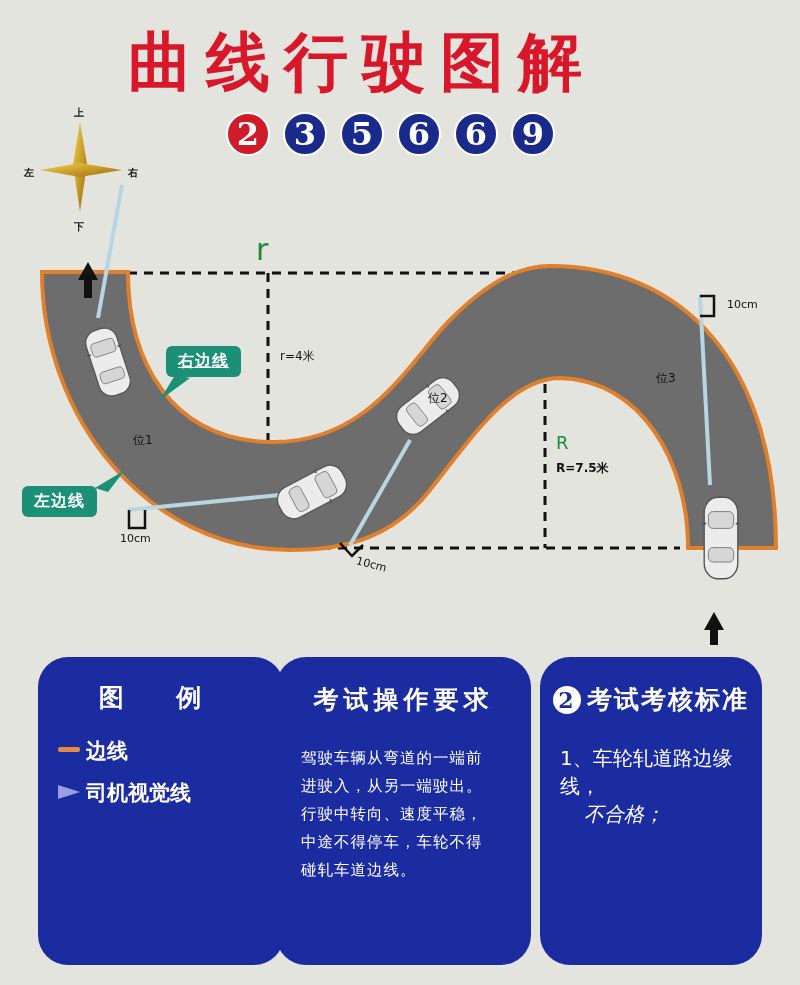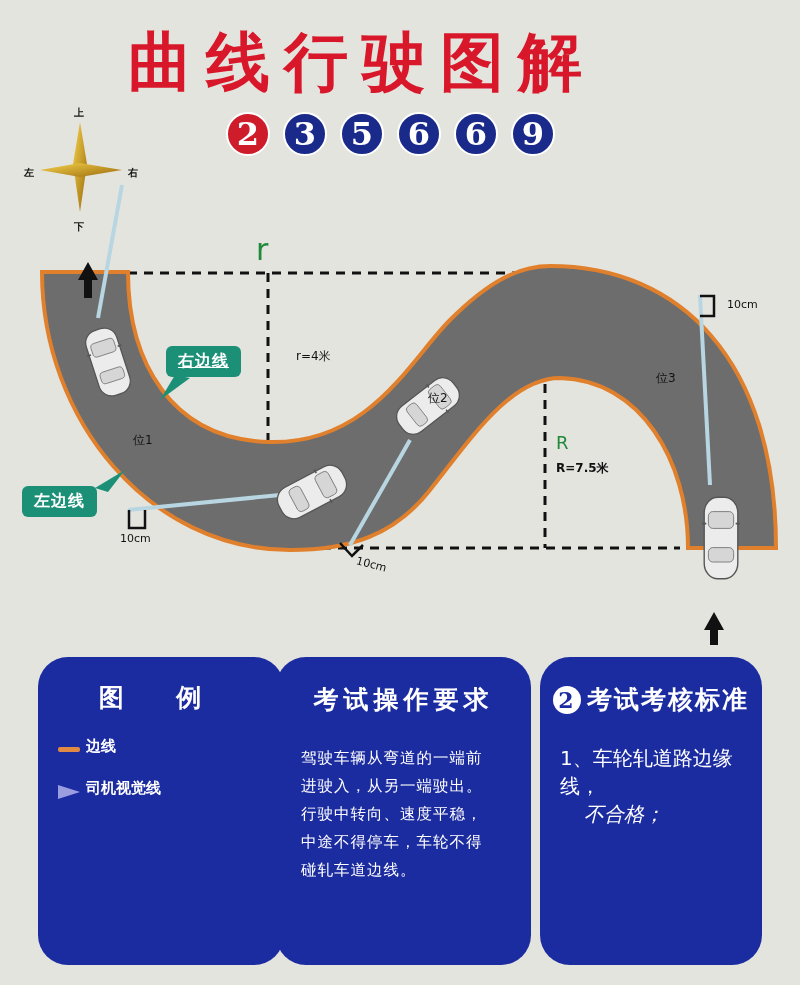--- a/index.html
+++ b/index.html
@@ -7,21 +7,21 @@
   .title{position:absolute;left:0;width:724px;top:22px;text-align:center;font-size:64px;font-weight:bold;color:#d8182a;letter-spacing:14px;line-height:80px;}
   .badges{position:absolute;top:112px;left:226px;display:flex;gap:13px;}
   .badge{width:44px;height:44px;border-radius:50%;display:flex;align-items:center;justify-content:center;color:#fff;font-family:"DejaVu Serif","Liberation Serif",serif;font-weight:bold;font-size:32px;border:2px solid #fff;box-sizing:border-box;}
   .badge.red{background:#cf1c2a;}
   .badge.blue{background:#1a2a8a;}
   svg.diagram{position:absolute;left:0;top:0;}
   .box{position:absolute;top:657px;height:308px;background:#1b2ba0;border-radius:30px;color:#fff;}
   .box h3{margin:0;text-align:center;font-size:25px;font-weight:bold;color:#fff;}
   .legend{left:38px;width:246px;}
   .legend h3{margin-top:24px;letter-spacing:22px;}
-  .legend .item{position:absolute;left:48px;font-size:15px;font-weight:bold;display:flex;align-items:center;justify-content:center;}
+  .legend .item{position:absolute;left:48px;font-size:21px;font-weight:bold;display:flex;align-items:center;justify-content:center;}
   .legend .sw-line{position:absolute;left:-28px;width:22px;height:5px;background:#e08a43;border-radius:2px;top:10px;}
   .legend .sw-tri{position:absolute;left:-28px;top:6px;width:0;height:0;border-top:7px solid transparent;border-bottom:7px solid transparent;border-left:22px solid #9a9ee0;}
   .req{left:276px;width:255px;}
   .req h3{margin-top:26px;letter-spacing:5px;}
   .req p{margin:28px 0 0 25px;width:190px;font-size:15.5px;line-height:28px;letter-spacing:1px;}
   .std{left:540px;width:222px;}
   .std h3{margin-top:26px;display:flex;align-items:center;justify-content:center;letter-spacing:2px;}
   .std .num{display:inline-flex;width:28px;height:28px;border-radius:50%;background:#fff;color:#1b2ba0;align-items:center;justify-content:center;font-family:"DejaVu Serif",serif;font-size:22px;margin-right:6px;}
   .std ol{list-style:none;margin:28px 0 0 20px;padding:0;font-size:20px;line-height:28px;}
   .std li .sub{display:block;padding-left:24px;font-style:italic;}
@@ -109,21 +109,21 @@
   <path d="M175,375 L160,400 L190,378 Z" fill="#1b9077"></path>
   <path d="M95,488 L125,470 L108,492 Z" fill="#1b9077"></path>
 </svg>
 
 <div class="compass-lbl" style="left:74px;top:106px;">上</div>
 <div class="compass-lbl" style="left:74px;top:220px;">下</div>
 <div class="compass-lbl" style="left:24px;top:166px;">左</div>
 <div class="compass-lbl" style="left:128px;top:166px;">右</div>
 
 <div class="lbl" style="left:256px;top:232px;font-size:30px;color:#1f8a3a;">r</div>
-<div class="lbl" style="left:296px;top:348px;">r=4米</div>
+<div class="lbl" style="left:280px;top:348px;">r=4米</div>
 <div class="lbl" style="left:556px;top:432px;font-size:18px;color:#1f8a3a;">R</div>
 <div class="lbl" style="left:556px;top:460px;font-weight:bold;">R=7.5米</div>
 
 <div class="tag" style="left:166px;top:346px;text-decoration:underline;">右边线</div>
 <div class="tag" style="left:22px;top:486px;">左边线</div>
 
 <div class="lbl" style="left:133px;top:432px;">位1</div>
 <div class="lbl" style="left:428px;top:390px;">位2</div>
 <div class="lbl" style="left:656px;top:370px;">位3</div>
 

